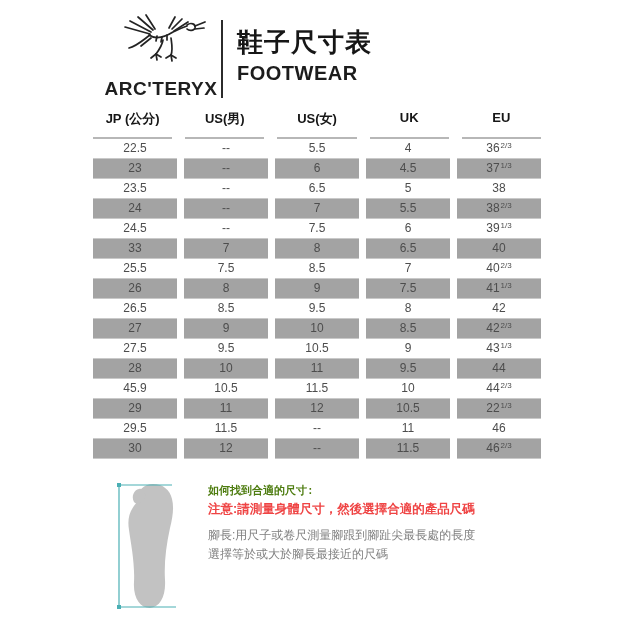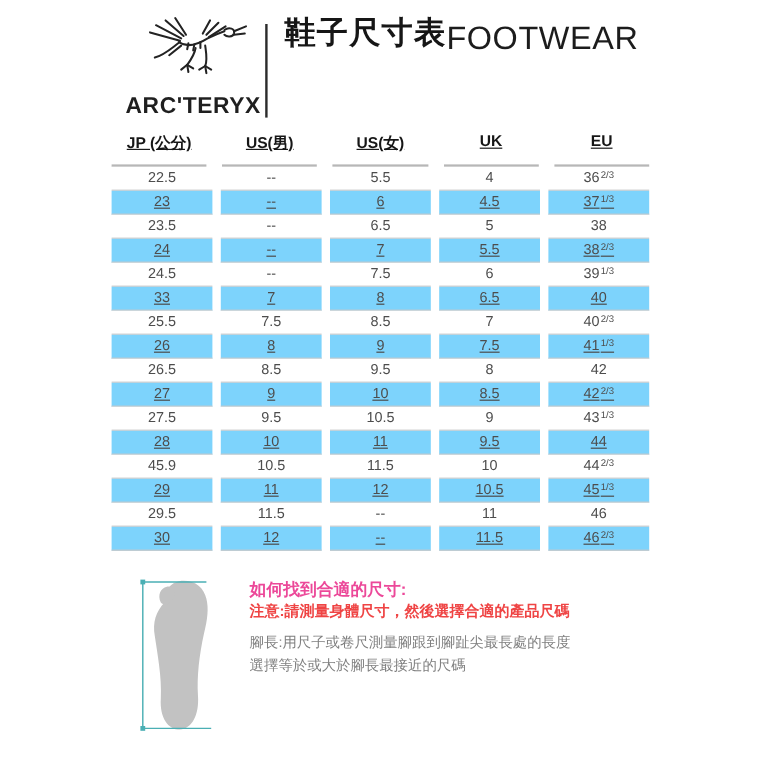--- a/index.html
+++ b/index.html
@@ -6,43 +6,43 @@
   .page{
     position:relative;width:640px;height:640px;background:#ffffff;overflow:hidden;
     font-family:"Liberation Sans","DejaVu Sans",sans-serif;color:#1a1a1a;
   }
   
   .header{position:absolute;left:105px;top:12px;display:flex;align-items:stretch;}
   .brand{width:112px;display:flex;flex-direction:column;align-items:center;}
   .brand svg{display:block;}
   .wordmark{font-size:19px;font-weight:700;letter-spacing:.5px;color:#1f1f1f;margin-top:16px;white-space:nowrap;}
   .hdr-divider{width:2px;background:#2b2b2b;margin:8px 0 2px 4px;}
-  .title-block{display:flex;flex-direction:row;justify-content:flex-start;padding-left:14px;}
+  .title-block{display:flex;flex-direction:column;justify-content:center;padding-left:14px;}
   .title-zh{font-size:26px;font-weight:700;color:#161616;letter-spacing:1px;line-height:30px;}
-  .title-en{font-size:27px;font-weight:400;color:#1c1c1c;letter-spacing:.5px;margin-top:5px;}
+  .title-en{font-size:20px;font-weight:700;color:#1c1c1c;letter-spacing:.5px;margin-top:5px;}
   
   .size-table{position:absolute;left:93px;top:102px;width:448px;}
-  .thead{display:grid;grid-template-columns:repeat(5,1fr);column-gap:13px;text-decoration:underline;}
+  .thead{display:grid;grid-template-columns:repeat(5,1fr);column-gap:13px;}
   .hcell{
     text-align:center;font-size:13px;font-weight:700;color:#161616;
     padding:8px 0 9px;border-bottom:2px solid #b7b7b7;
   }
   .tbody{display:block;}
   .trow{display:grid;grid-template-columns:repeat(5,1fr);column-gap:7px;}
   .tcell{
     height:19px;line-height:19px;text-align:center;font-size:12px;color:#4d4d4d;
     border-bottom:1px solid #c9c9c9;background:#ffffff;
   }
-  .trow.shaded .tcell{background:#7dd3fc;text-decoration:underline;}
+  .trow.shaded .tcell{background:#a3a3a3;}
   .tcell sup{font-size:8px;line-height:0;vertical-align:4px;margin-left:1px;}
   
   .footer{position:absolute;left:110px;top:480px;display:flex;}
   .foot-illustration{width:84px;position:relative;}
   .footer-text{margin-left:14px;padding-top:2px;}
-  .howto-title{font-size:14px;font-weight:700;color:#ec4899;line-height:18px;}
+  .howto-title{font-size:11px;font-weight:700;color:#4d7c0f;line-height:18px;font-family:Liberation Mono, monospace;}
   .howto-note{font-size:12.5px;font-weight:700;color:#ef4444;line-height:18px;}
   .measure-tip{margin-top:8px;font-size:12px;color:#7f7f7f;line-height:19px;font-weight:400;}
 </style>
 </head>
 <body>
 
 <div class="page">
 
   <div class="header">
     <div class="brand">
@@ -188,21 +188,21 @@
           <div class="tcell">10.5</div>
           <div class="tcell">11.5</div>
           <div class="tcell">10</div>
           <div class="tcell"><span>44</span><sup>2/3</sup></div>
         </div>
         <div class="trow shaded">
           <div class="tcell">29</div>
           <div class="tcell">11</div>
           <div class="tcell">12</div>
           <div class="tcell">10.5</div>
-          <div class="tcell"><span>45</span><sup>1/3</sup></div>
+          <div class="tcell"><span>22</span><sup>1/3</sup></div>
         </div>
         <div class="trow">
           <div class="tcell">29.5</div>
           <div class="tcell">11.5</div>
           <div class="tcell">--</div>
           <div class="tcell">11</div>
           <div class="tcell"><span>46</span></div>
         </div>
         <div class="trow shaded">
           <div class="tcell">30</div>

